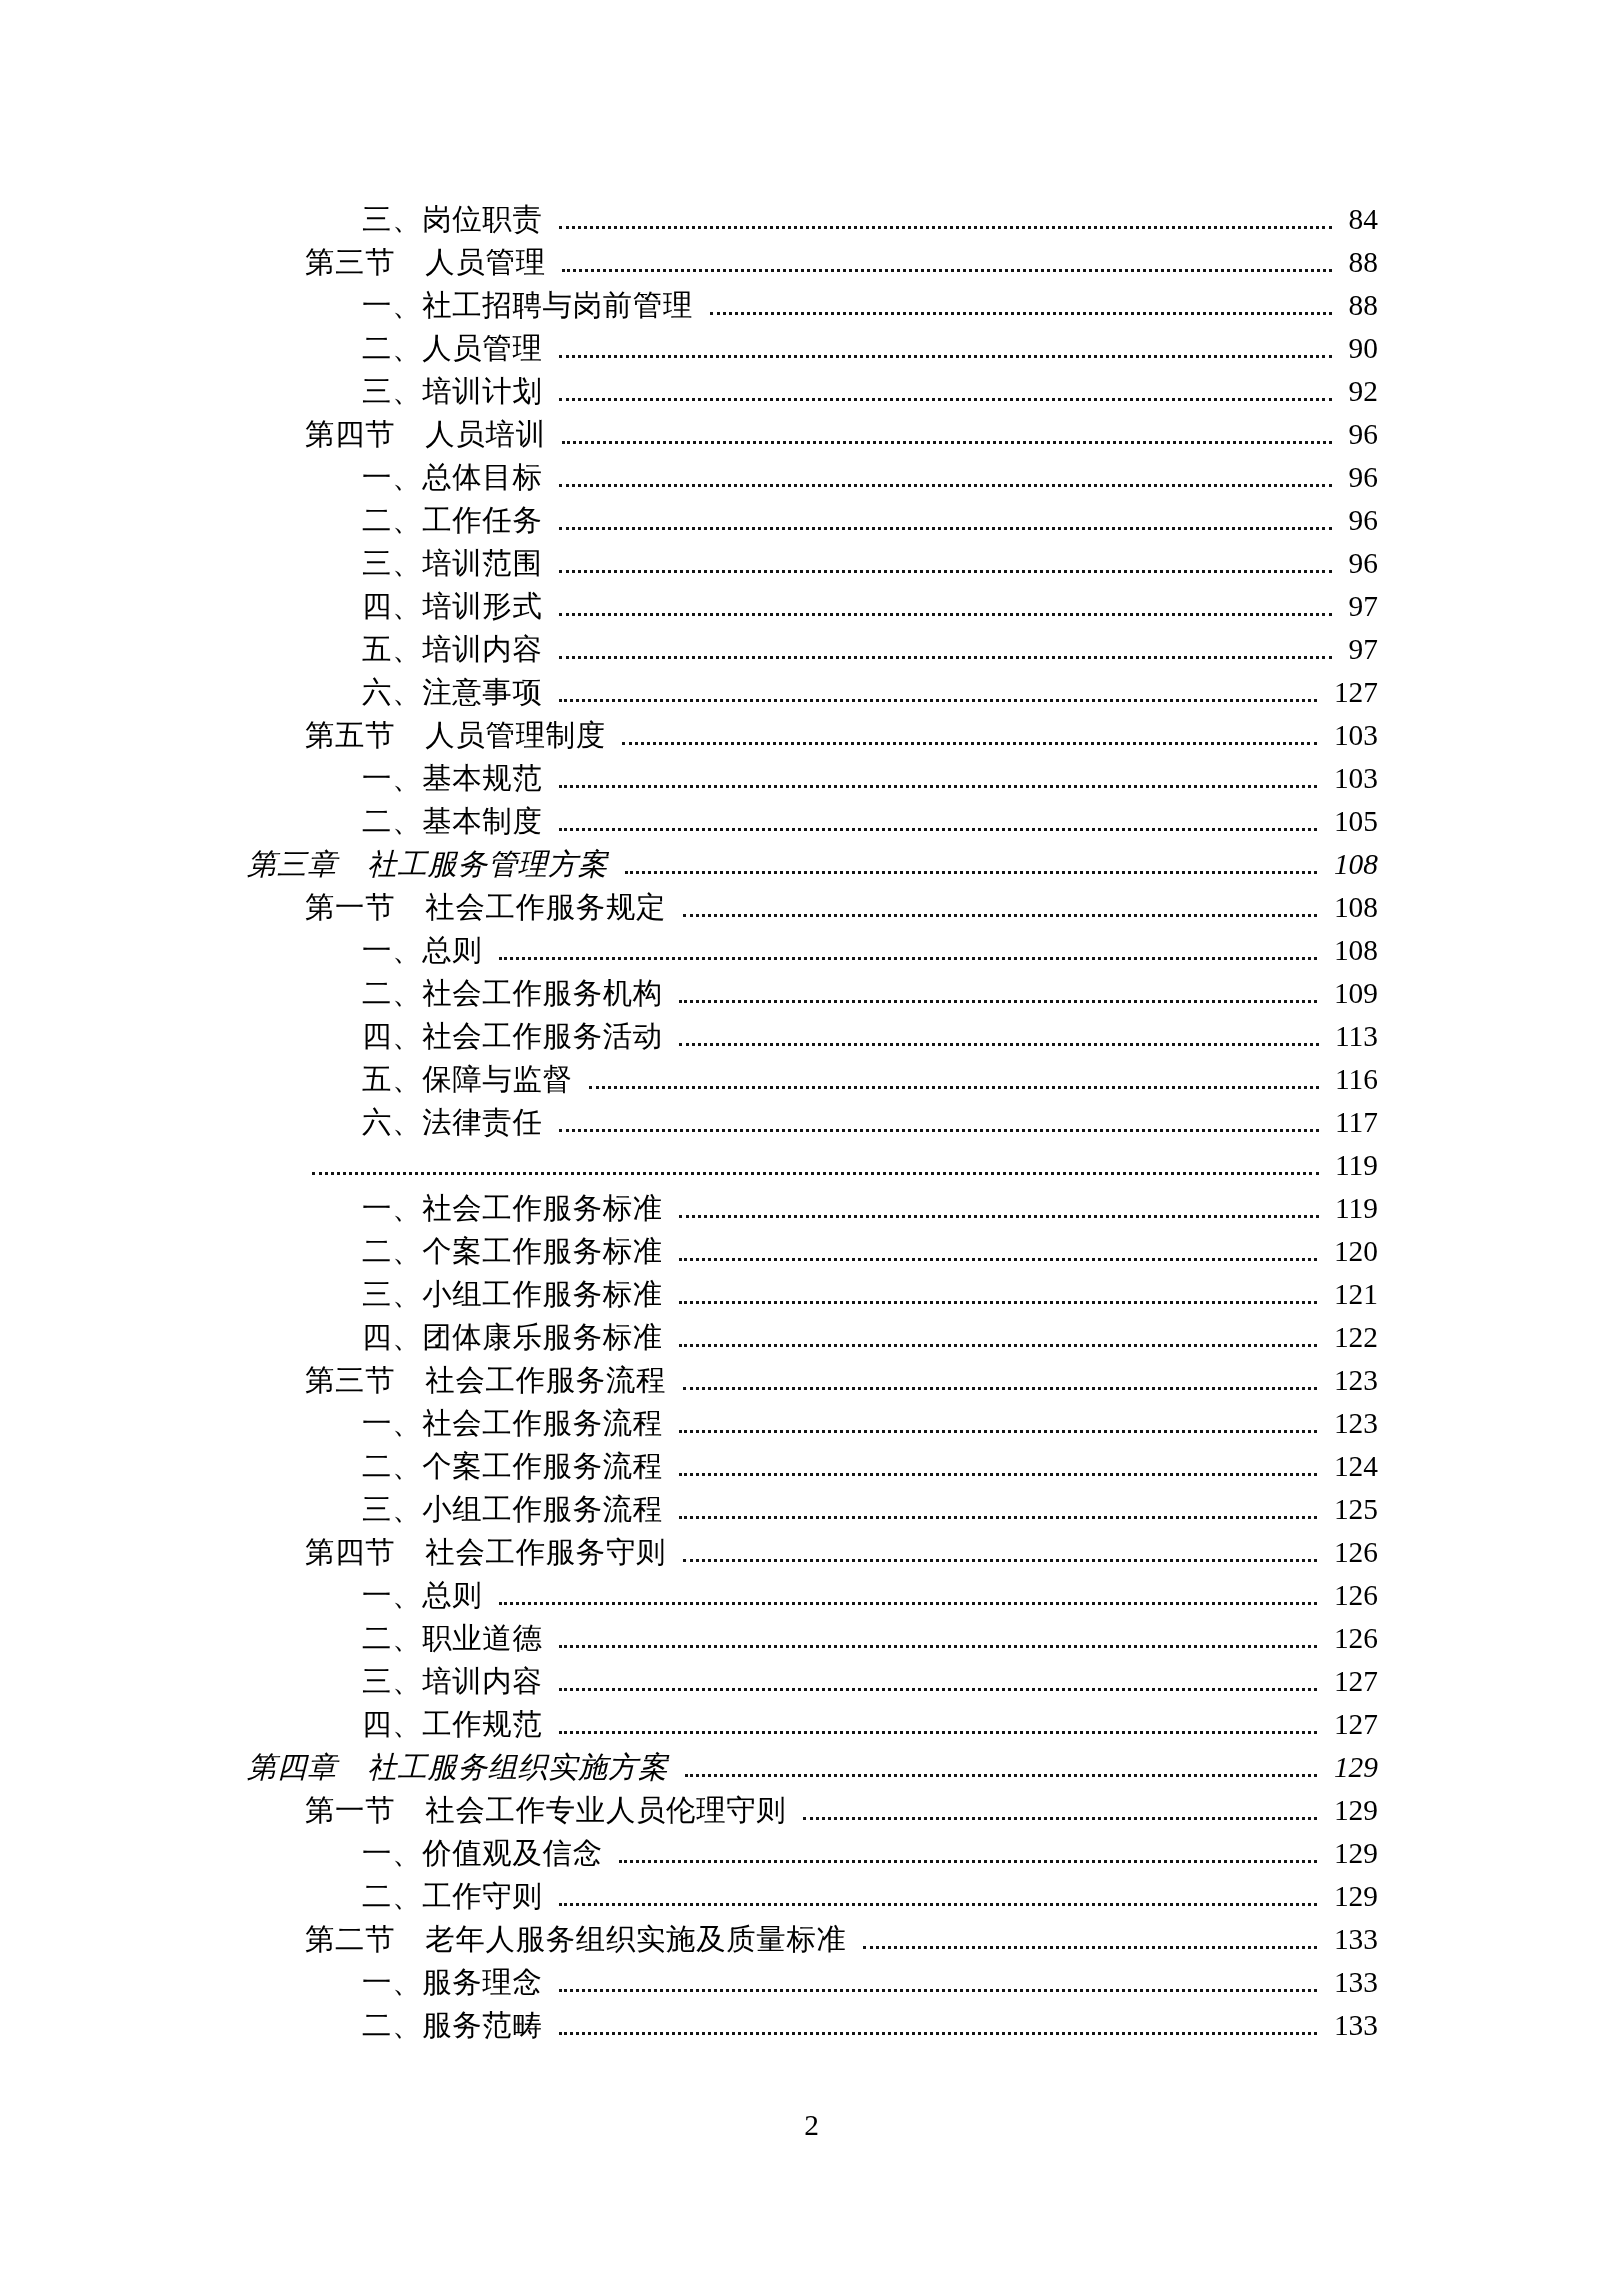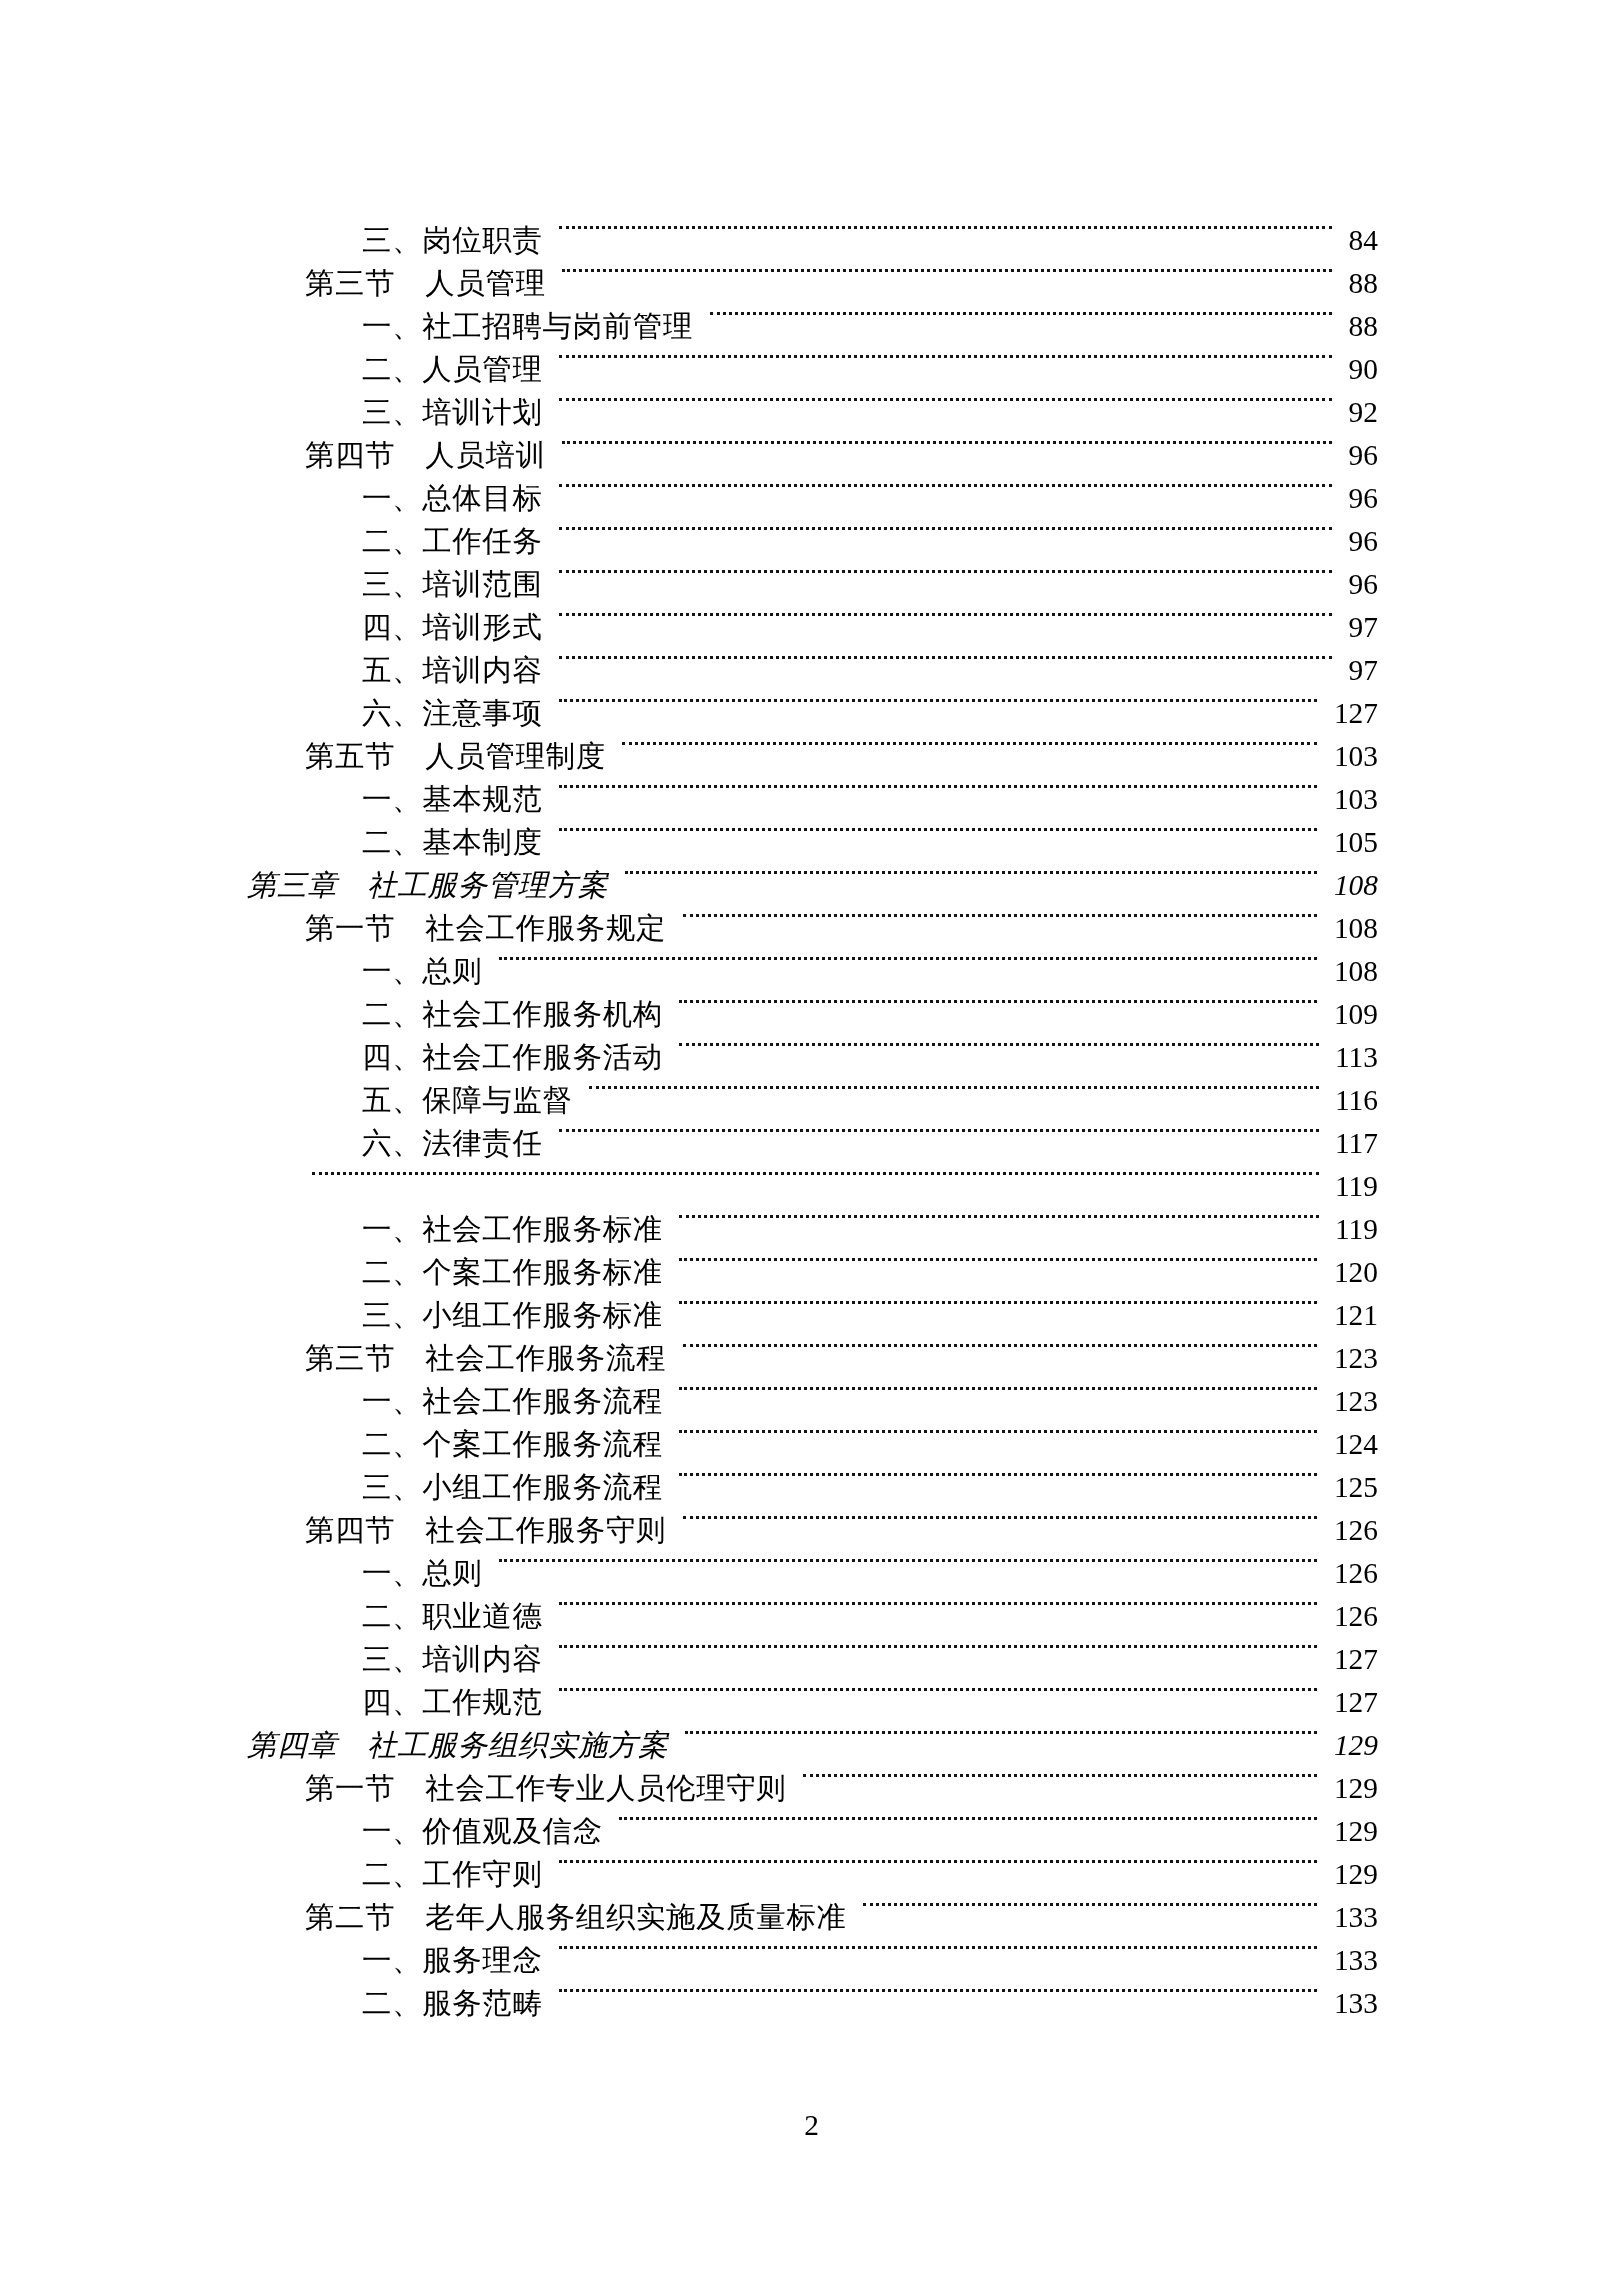--- a/index.html
+++ b/index.html
@@ -42,21 +42,20 @@
   }
   .toc-dots {
     flex: 1 1 auto;
     align-self: flex-end;
     border-bottom: 3.3px dotted #141414;
     margin: 0 6.5px 12.4px 6.5px;
     min-width: 19.6px;
   }
   .toc-page {
     flex: 0 0 auto;
-    margin-top: 21px;
   }
   .page-footer {
     position: absolute;
     left: 0;
     top: 2104px;
     width: 100%;
     text-align: center;
     font-size: 29.4px;
     line-height: 43px;
   }
@@ -217,20 +216,25 @@
         <span class="toc-dots"></span>
         <span class="toc-page">120</span>
       </div>
 
       <div class="toc-row lv-item">
         <span class="toc-title">三、小组工作服务标准</span>
         <span class="toc-dots"></span>
         <span class="toc-page">121</span>
       </div>
 
+      <div class="toc-row lv-item">
+        <span class="toc-title">四、团体康乐服务标准</span>
+        <span class="toc-dots"></span>
+        <span class="toc-page">122</span>
+      </div>
 
       <div class="toc-row lv-section">
         <span class="toc-title">第三节　社会工作服务流程</span>
         <span class="toc-dots"></span>
         <span class="toc-page">123</span>
       </div>
 
       <div class="toc-row lv-item">
         <span class="toc-title">一、社会工作服务流程</span>
         <span class="toc-dots"></span>

